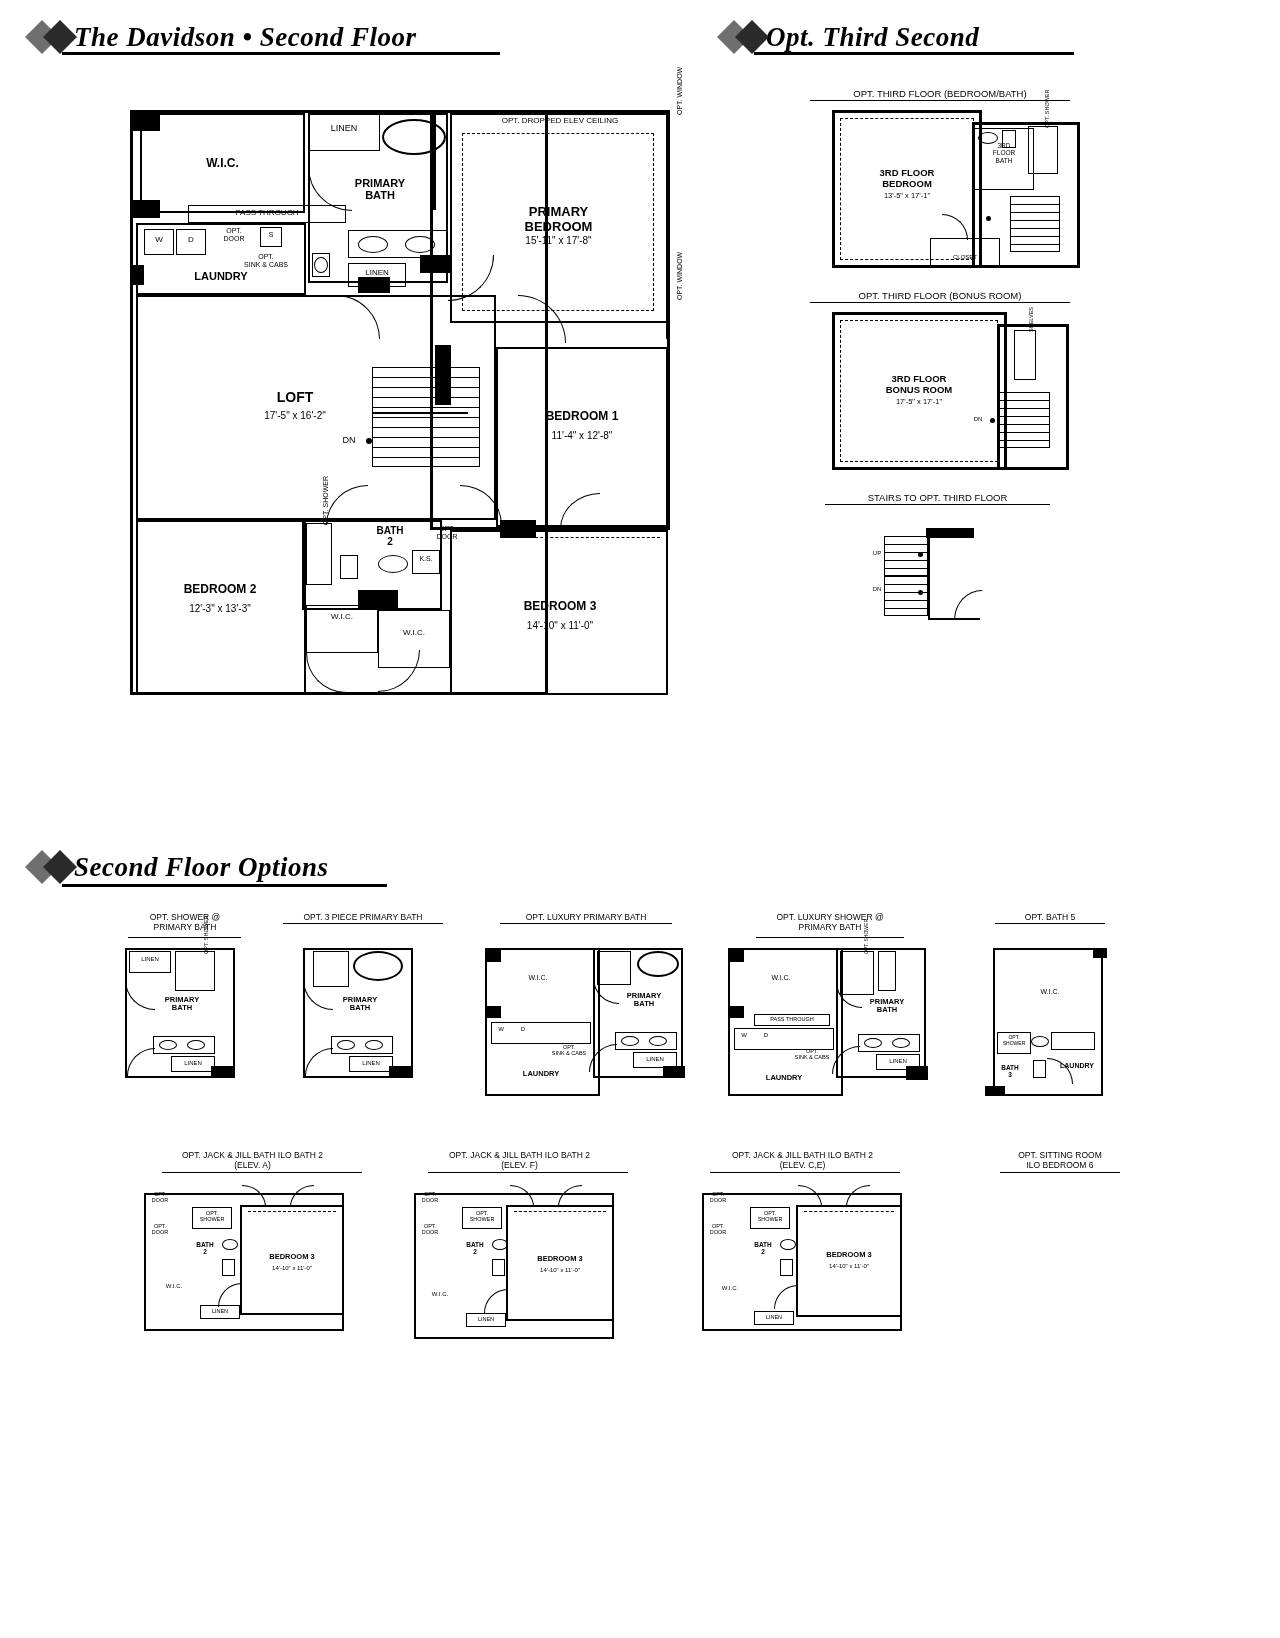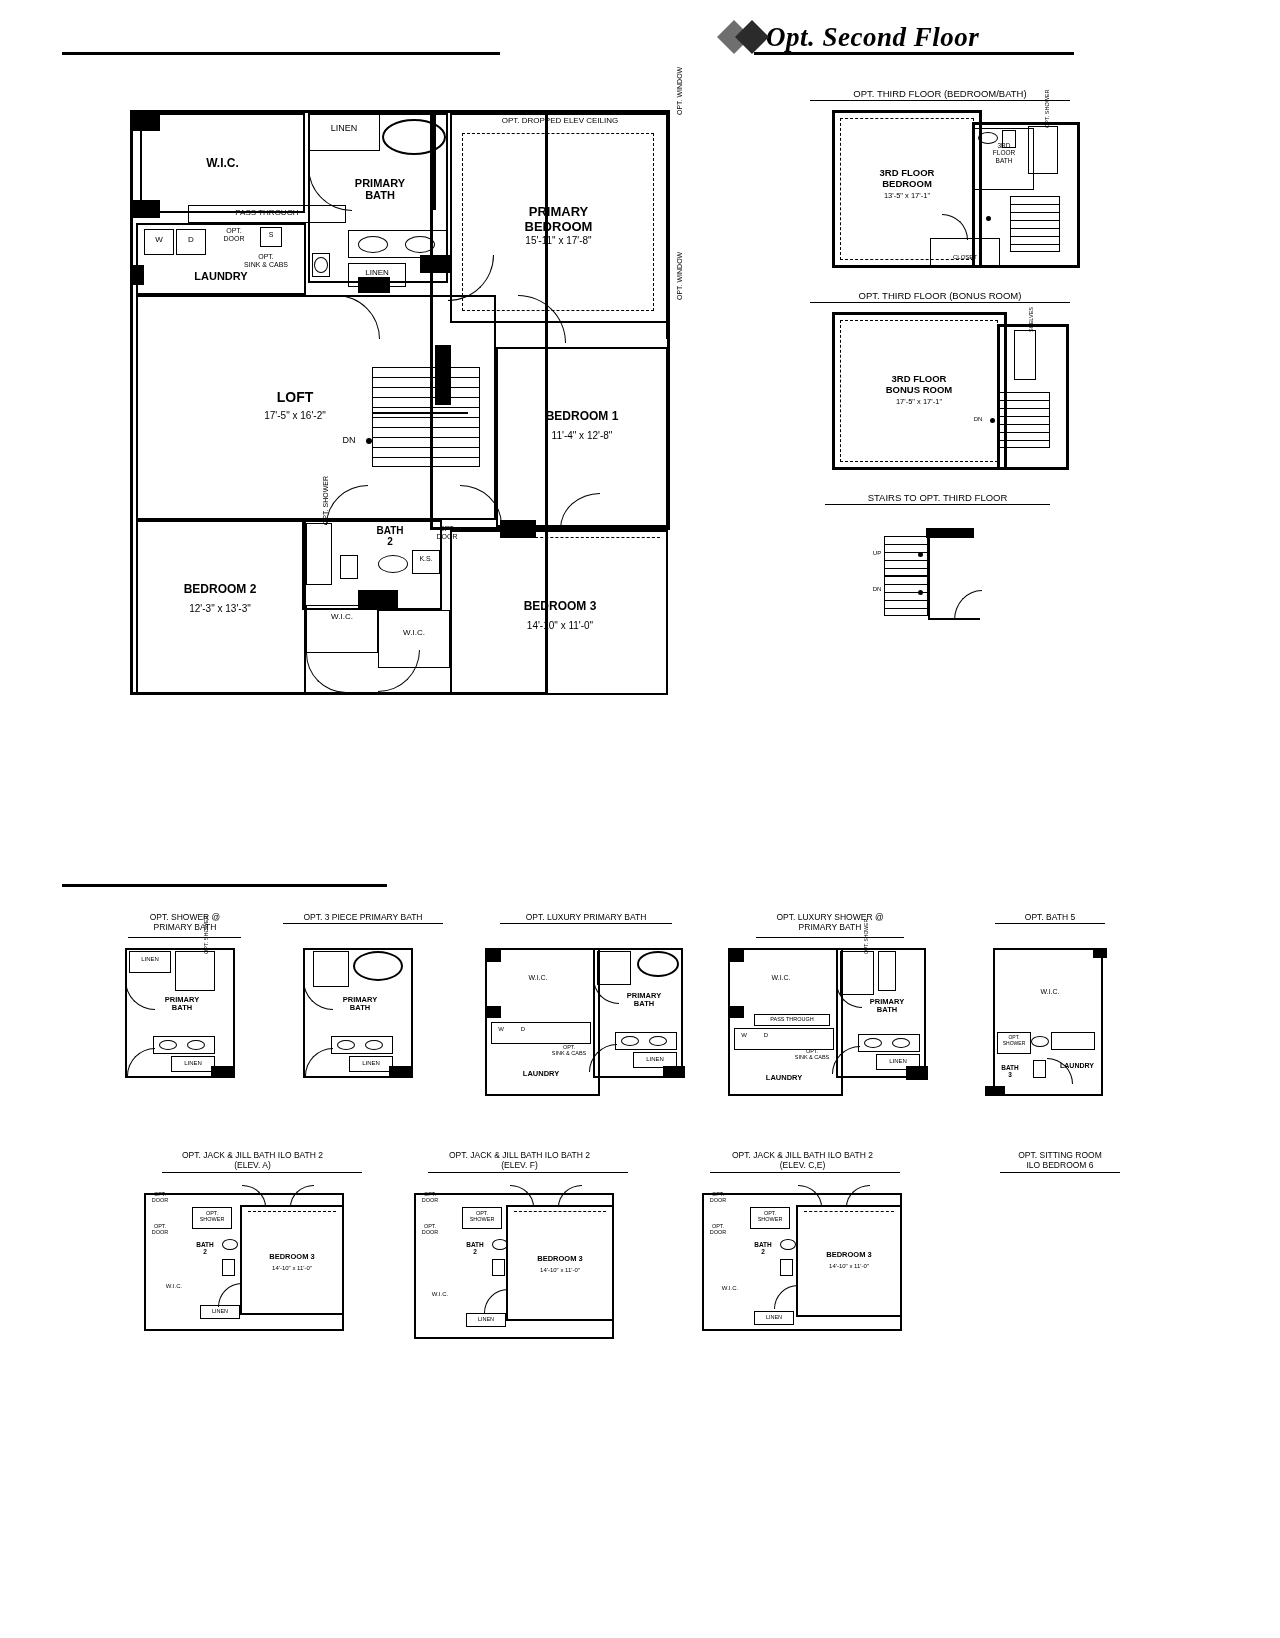--- a/index.html
+++ b/index.html
@@ -39,28 +39,35 @@
 
   
   .stair{position:absolute;box-sizing:border-box;border:1px solid #000;}
   .tread{position:absolute;background:#000;}
 </style>
 </head>
 <body>
 
 <div class="page">
 
+  <div class="sec-head" style="left:30px;top:22px;">
+    <span class="diamonds">
+      <span class="dia"></span>
+      <span class="dia dark"></span>
+    </span>
+    <span class="sec-title">The Davidson  •  Second Floor</span>
+  </div>
   <div class="rule" style="left:62px;top:52px;width:438px;"></div>
 
   <div class="sec-head" style="left:722px;top:22px;">
     <span class="diamonds">
       <span class="dia"></span>
       <span class="dia dark"></span>
     </span>
-    <span class="sec-title">Opt. Second Floor</span>
+    <span class="sec-title">Opt. Third Second</span>
   </div>
   <div class="rule" style="left:754px;top:52px;width:320px;"></div>
 
   <div class="plan" style="left:130px;top:105px;width:545px;height:595px;">
 
     <div class="out" style="left:0;top:5px;width:418px;height:585px;"></div>
     <div class="out" style="left:300px;top:5px;width:240px;height:420px;"></div>
     <div class="blk" style="left:300px;top:5px;width:6px;height:100px;"></div>
 
     <div class="blk" style="left:2px;top:8px;width:28px;height:18px;"></div>
@@ -245,20 +252,27 @@
     <div class="tread" style="left:14px;top:80px;width:44px;height:1px;"></div>
     <div class="lbl" style="left:0;top:22px;width:14px;font-size:6px;">UP</div>
     <div class="lbl" style="left:0;top:58px;width:14px;font-size:6px;">DN</div>
     <div class="blk" style="left:48px;top:24px;width:5px;height:5px;border-radius:50%;"></div>
     <div class="blk" style="left:48px;top:62px;width:5px;height:5px;border-radius:50%;"></div>
     <div class="thin" style="left:58px;top:8px;width:2px;height:84px;"></div>
     <div class="thin" style="left:58px;top:90px;width:52px;height:2px;"></div>
     <div class="sw sw-tl" style="left:84px;top:62px;width:28px;height:30px;"></div>
   </div>
 
+  <div class="sec-head" style="left:30px;top:852px;">
+    <span class="diamonds">
+      <span class="dia"></span>
+      <span class="dia dark"></span>
+    </span>
+    <span class="sec-title">Second Floor Options</span>
+  </div>
   <div class="rule" style="left:62px;top:884px;width:325px;"></div>
 
   <div class="cap" style="left:110px;top:912px;width:150px;font-size:8.5px;white-space:pre-line;border:none;">OPT. SHOWER @
 PRIMARY BATH</div>
   <div class="thin" style="left:128px;top:937px;width:113px;height:1px;"></div>
   <div class="plan" style="left:125px;top:948px;width:125px;height:140px;">
     <div class="out2" style="left:0;top:0;width:110px;height:130px;"></div>
     <div class="out1" style="left:4px;top:3px;width:42px;height:22px;"></div>
     <div class="lbl" style="left:4px;top:8px;width:42px;font-size:6px;">LINEN</div>
     <div class="out1" style="left:50px;top:3px;width:40px;height:40px;"></div>

